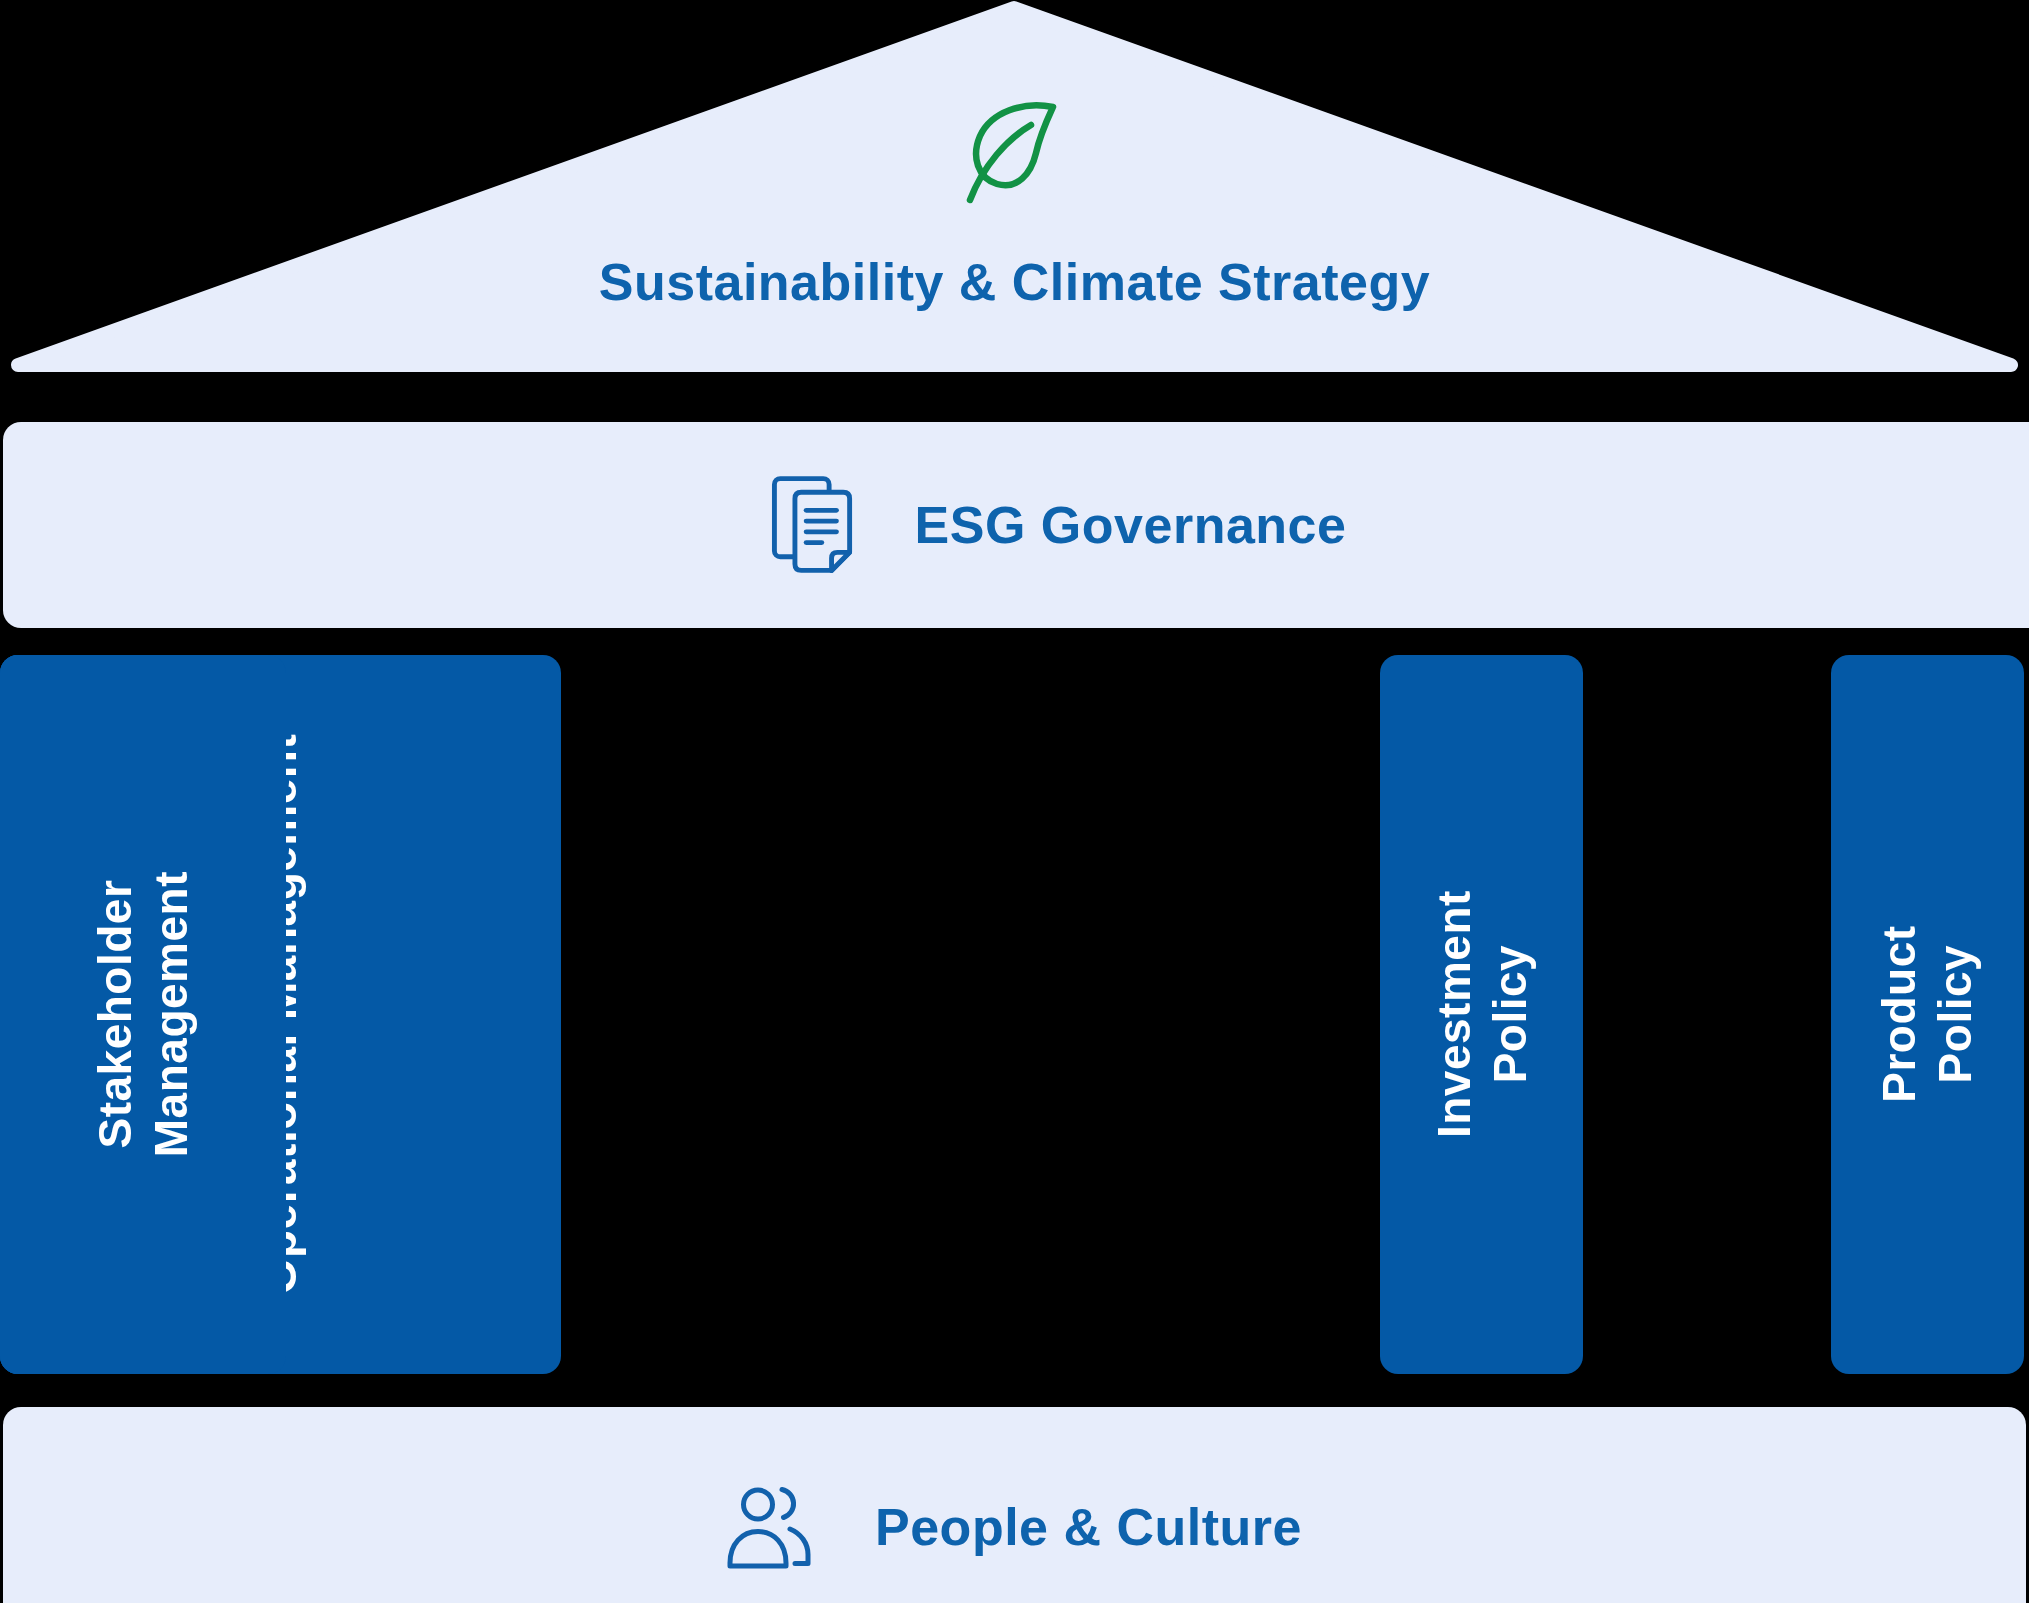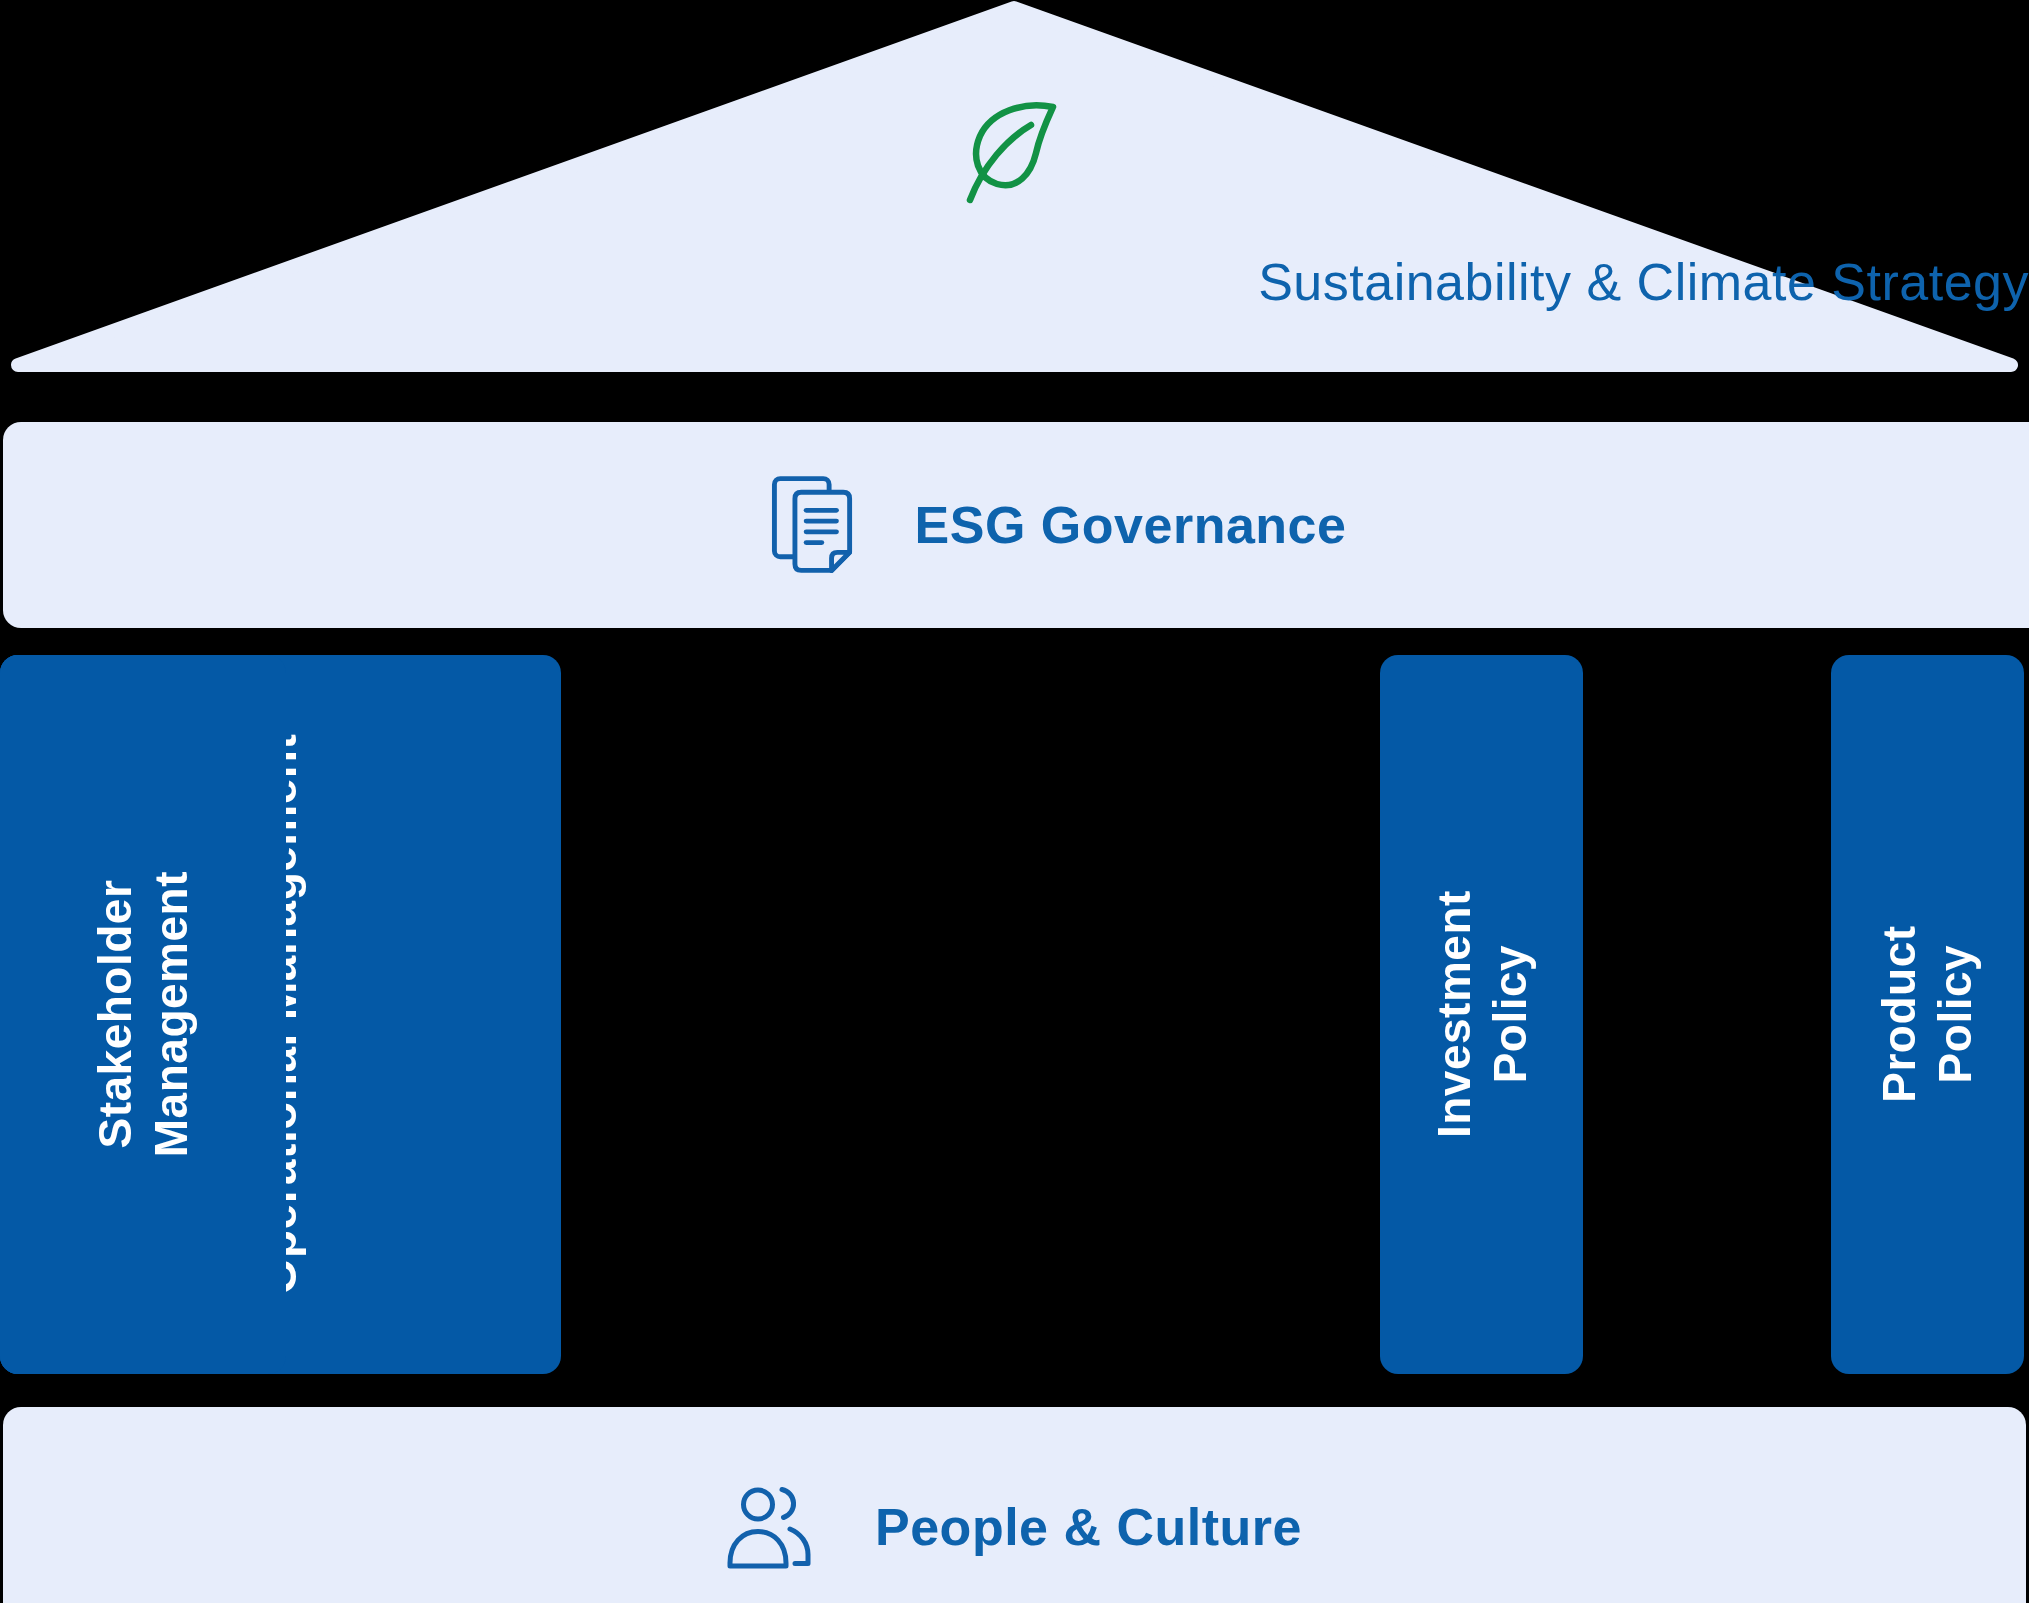--- a/index.html
+++ b/index.html
@@ -9,22 +9,22 @@
     background:var(--background,#000);
     font-family:"Liberation Sans",sans-serif;
     overflow:hidden;
   }
   svg{display:block;}
 
   
   .roof{position:absolute;left:0;top:0;width:2029px;height:372px;}
   .roof-title{
     position:absolute;left:0;top:256px;width:2029px;
-    text-align:right;
-    font-size:52px;font-weight:400;line-height:1;
+    text-align:center;
+    font-size:52px;font-weight:700;line-height:1;
     color:var(--heading_text,#0E63AD);
     letter-spacing:0.5px;
   }
   .leaf-wrap{position:absolute;left:963px;top:98px;width:104px;height:106px;}
 
   
   .bar{
     position:absolute;left:3px;width:2023px;
     background:var(--panel,#E7EDFB);
     border-radius:18px;

